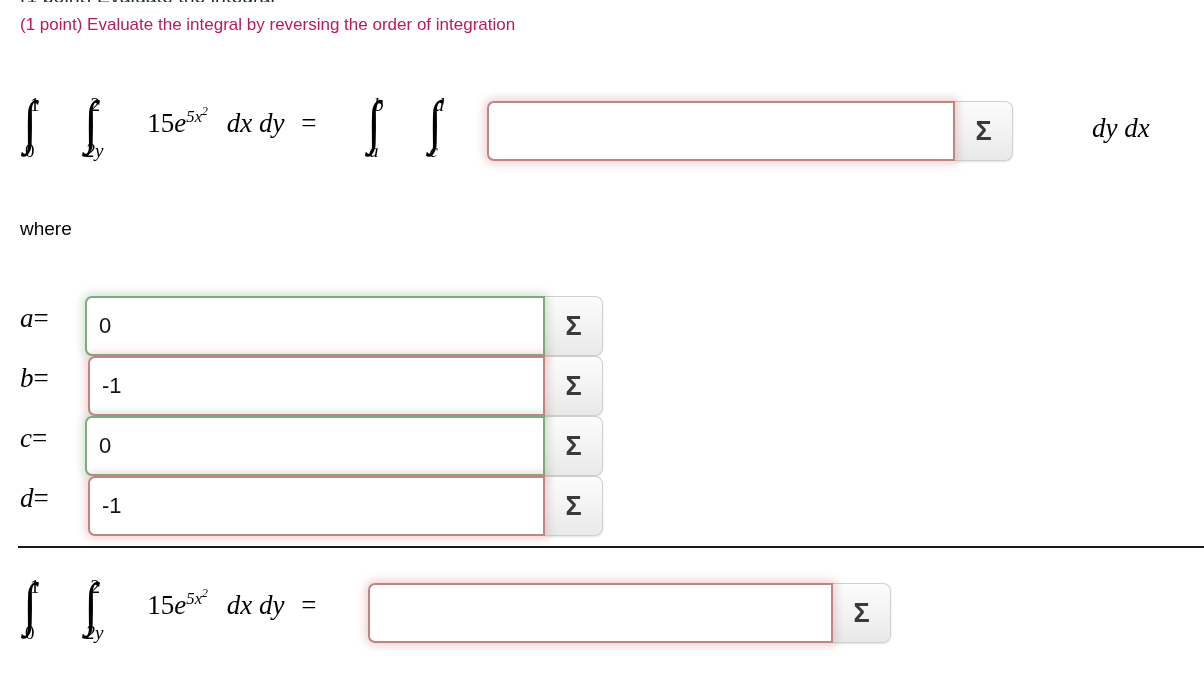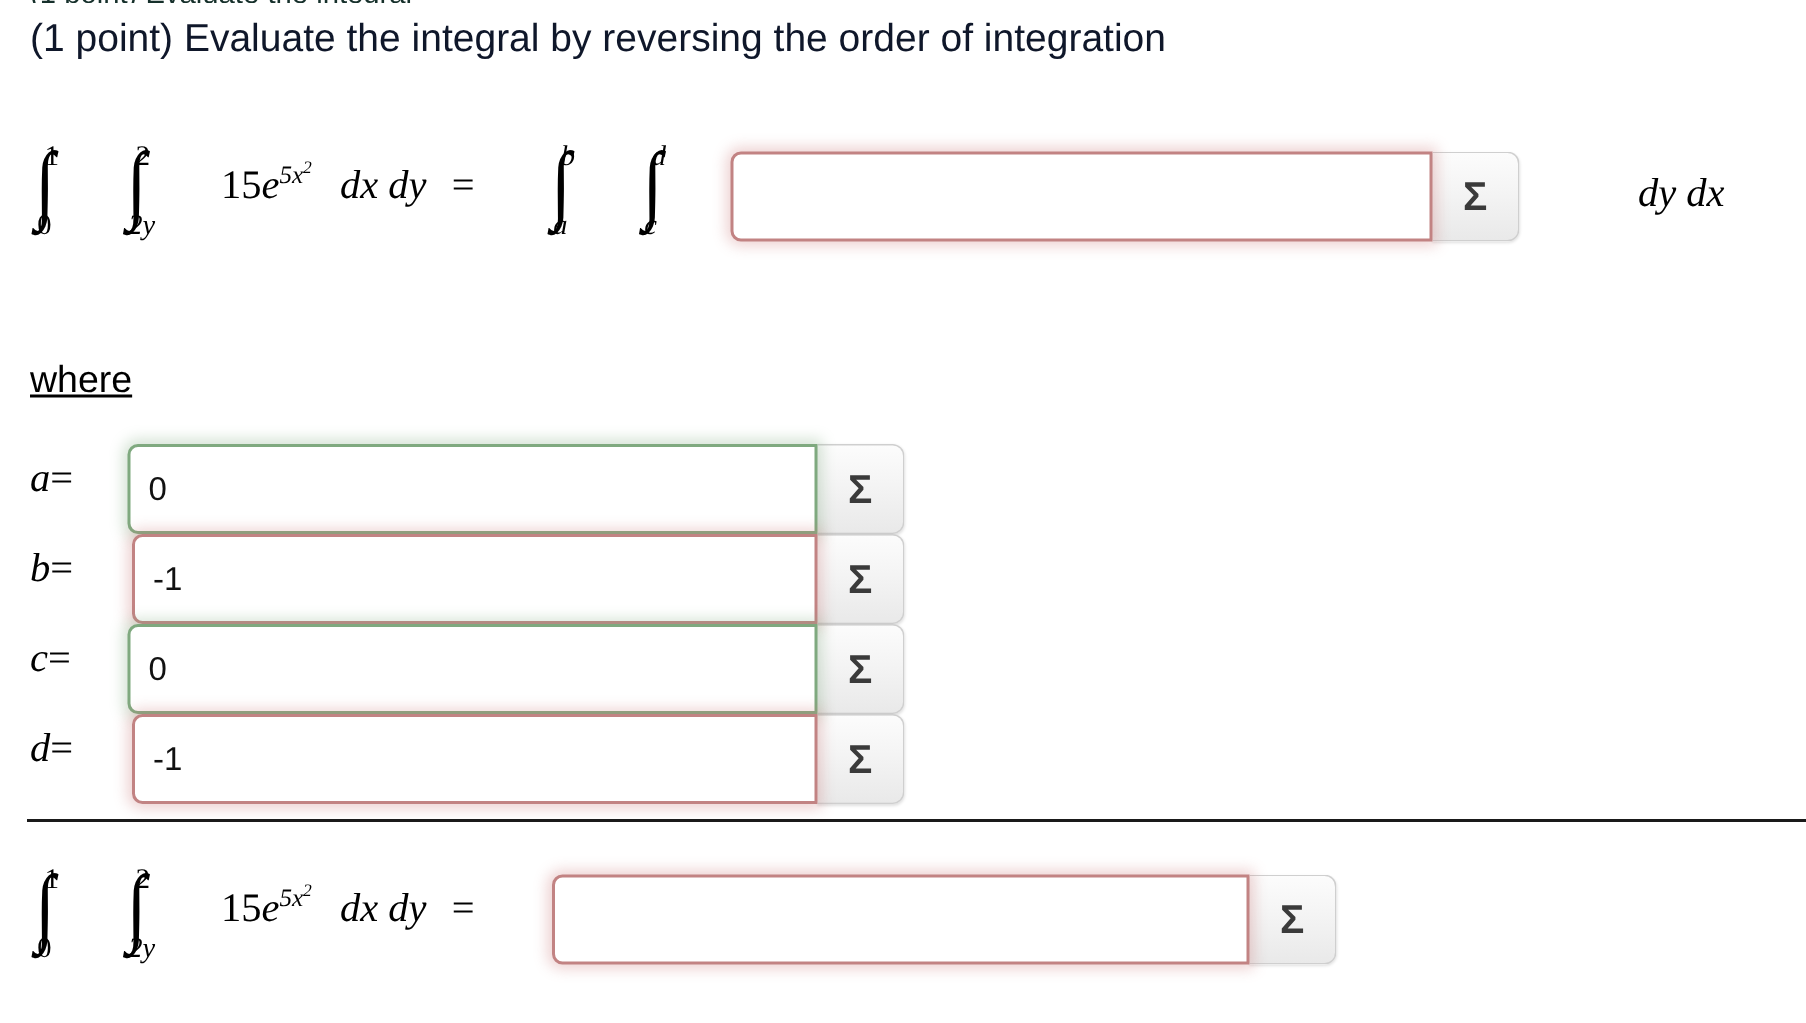--- a/index.html
+++ b/index.html
@@ -38,24 +38,24 @@
     font-size: 19.5px;
     color: #16302b;
     line-height: 20px;
     white-space: nowrap;
   }
 
   
   #prompt-text {
     left: 20px;
     top: 12px;
-    font-size: 26px;
+    font-size: 17px;
     line-height: 26px;
     white-space: nowrap;
-    color: #0f172a;
+    color: #be185d;
   }
 
   
   .intexpr { font-size: 27px; }
   .intsign {
     font-family: "Liberation Serif", serif;
     font-style: italic;
     font-size: 58px;
     line-height: 0;
     position: relative;
@@ -137,24 +137,23 @@
     justify-content: center;
     cursor: pointer;
     box-shadow: 0 1px 2px rgba(0,0,0,0.12);
     position: relative;
     z-index: 1;
   }
 
   
   #where-text {
     left: 20px;
-    top: 240px;
-    font-size: 25px;
+    top: 216px;
+    font-size: 19px;
     line-height: 26px;
-    text-decoration: underline;
   }
 
   
   .varlabel {
     position: absolute;
     font-family: "Liberation Serif", serif;
     font-style: italic;
     font-size: 27px;
     white-space: nowrap;
   }

